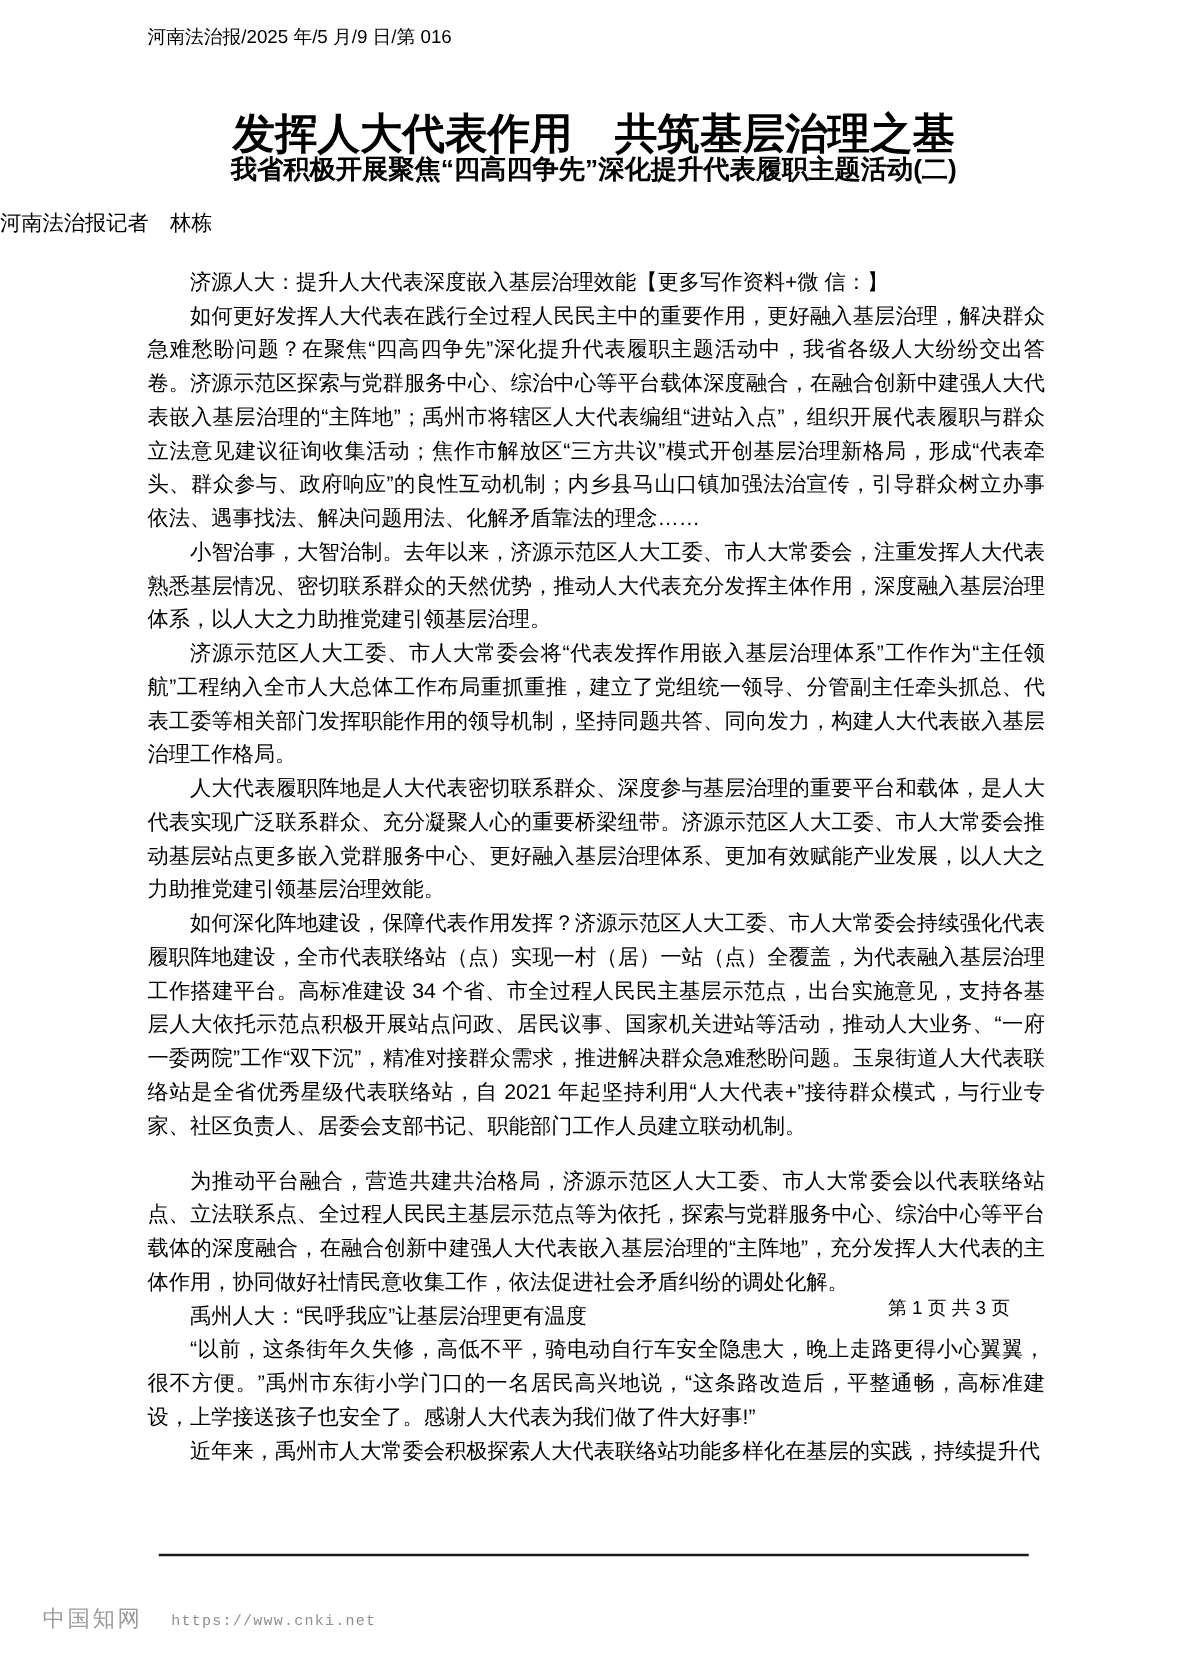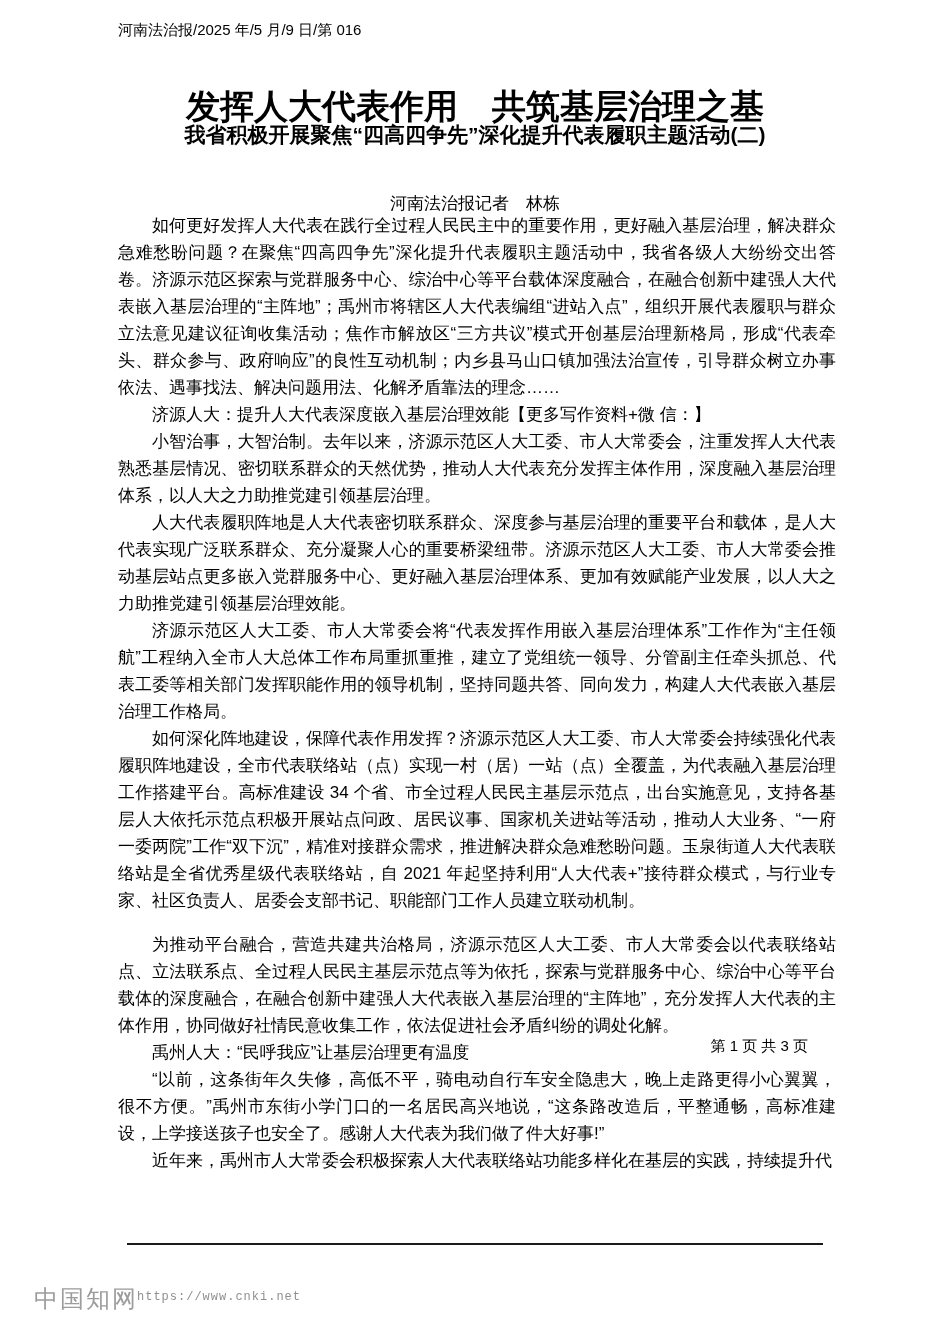--- a/index.html
+++ b/index.html
@@ -53,24 +53,23 @@
     text-align: center;
     font-size: 21px;
     font-weight: bold;
     color: var(--text);
   }
   .byline {
     position: absolute;
     top: 167px;
     left: 0;
     width: 950px;
-    text-align: center;
+    text-align: left;
     font-size: 17px;
     color: var(--text);
-    margin-top: 25px;
   }
   .article-body {
     position: absolute;
     top: 212px;
     left: 118px;
     width: 718px;
     font-size: 17px;
     line-height: 27px;
     text-align: justify;
     color: var(--text);
@@ -96,21 +95,21 @@
     width: 696px;
     height: 0;
     border: none;
     border-top: 2px solid var(--divider);
     margin: 0;
   }
   .watermark-brand {
     position: absolute;
     left: 34px;
     top: 1283px;
-    font-size: 24px;
+    font-size: 18px;
     letter-spacing: 2px;
     color: var(--watermark_brand);
     font-family: "Liberation Serif", "DejaVu Serif", serif;
   }
   .watermark-url {
     position: absolute;
     left: 137px;
     top: 1290px;
     font-size: 12px;
     letter-spacing: 1px;
@@ -128,25 +127,25 @@
     <div>河南法治报/2025 年/5 月/9 日/第 016</div>
   </div>
 
   <h1 class="title">发挥人大代表作用　共筑基层治理之基</h1>
 
   <h2 class="subtitle">我省积极开展聚焦“四高四争先”深化提升代表履职主题活动(二)</h2>
 
   <div class="byline">河南法治报记者　林栋</div>
 
   <div class="article-body">
+    <p>济源人大：提升人大代表深度嵌入基层治理效能【更多写作资料+微 信：】</p>
     <p>如何更好发挥人大代表在践行全过程人民民主中的重要作用，更好融入基层治理，解决群众急难愁盼问题？在聚焦“四高四争先”深化提升代表履职主题活动中，我省各级人大纷纷交出答卷。济源示范区探索与党群服务中心、综治中心等平台载体深度融合，在融合创新中建强人大代表嵌入基层治理的“主阵地”；禹州市将辖区人大代表编组“进站入点”，组织开展代表履职与群众立法意见建议征询收集活动；焦作市解放区“三方共议”模式开创基层治理新格局，形成“代表牵头、群众参与、政府响应”的良性互动机制；内乡县马山口镇加强法治宣传，引导群众树立办事依法、遇事找法、解决问题用法、化解矛盾靠法的理念……</p>
-    <p>济源人大：提升人大代表深度嵌入基层治理效能【更多写作资料+微 信：】</p>
     <p>小智治事，大智治制。去年以来，济源示范区人大工委、市人大常委会，注重发挥人大代表熟悉基层情况、密切联系群众的天然优势，推动人大代表充分发挥主体作用，深度融入基层治理体系，以人大之力助推党建引领基层治理。</p>
+    <p>济源示范区人大工委、市人大常委会将“代表发挥作用嵌入基层治理体系”工作作为“主任领航”工程纳入全市人大总体工作布局重抓重推，建立了党组统一领导、分管副主任牵头抓总、代表工委等相关部门发挥职能作用的领导机制，坚持同题共答、同向发力，构建人大代表嵌入基层治理工作格局。</p>
     <p>人大代表履职阵地是人大代表密切联系群众、深度参与基层治理的重要平台和载体，是人大代表实现广泛联系群众、充分凝聚人心的重要桥梁纽带。济源示范区人大工委、市人大常委会推动基层站点更多嵌入党群服务中心、更好融入基层治理体系、更加有效赋能产业发展，以人大之力助推党建引领基层治理效能。</p>
-    <p>济源示范区人大工委、市人大常委会将“代表发挥作用嵌入基层治理体系”工作作为“主任领航”工程纳入全市人大总体工作布局重抓重推，建立了党组统一领导、分管副主任牵头抓总、代表工委等相关部门发挥职能作用的领导机制，坚持同题共答、同向发力，构建人大代表嵌入基层治理工作格局。</p>
     <p>如何深化阵地建设，保障代表作用发挥？济源示范区人大工委、市人大常委会持续强化代表履职阵地建设，全市代表联络站（点）实现一村（居）一站（点）全覆盖，为代表融入基层治理工作搭建平台。高标准建设 34 个省、市全过程人民民主基层示范点，出台实施意见，支持各基层人大依托示范点积极开展站点问政、居民议事、国家机关进站等活动，推动人大业务、“一府一委两院”工作“双下沉”，精准对接群众需求，推进解决群众急难愁盼问题。玉泉街道人大代表联络站是全省优秀星级代表联络站，自 2021 年起坚持利用“人大代表+”接待群众模式，与行业专家、社区负责人、居委会支部书记、职能部门工作人员建立联动机制。</p>
     <p class="gap-before">为推动平台融合，营造共建共治格局，济源示范区人大工委、市人大常委会以代表联络站点、立法联系点、全过程人民民主基层示范点等为依托，探索与党群服务中心、综治中心等平台载体的深度融合，在融合创新中建强人大代表嵌入基层治理的“主阵地”，充分发挥人大代表的主体作用，协同做好社情民意收集工作，依法促进社会矛盾纠纷的调处化解。</p>
     <p>禹州人大：“民呼我应”让基层治理更有温度</p>
     <p>“以前，这条街年久失修，高低不平，骑电动自行车安全隐患大，晚上走路更得小心翼翼，很不方便。”禹州市东街小学门口的一名居民高兴地说，“这条路改造后，平整通畅，高标准建设，上学接送孩子也安全了。感谢人大代表为我们做了件大好事!”</p>
     <p>近年来，禹州市人大常委会积极探索人大代表联络站功能多样化在基层的实践，持续提升代</p>
   </div>
 
   <div class="page-indicator">第 1 页 共 3 页</div>
 
   <hr class="divider">

